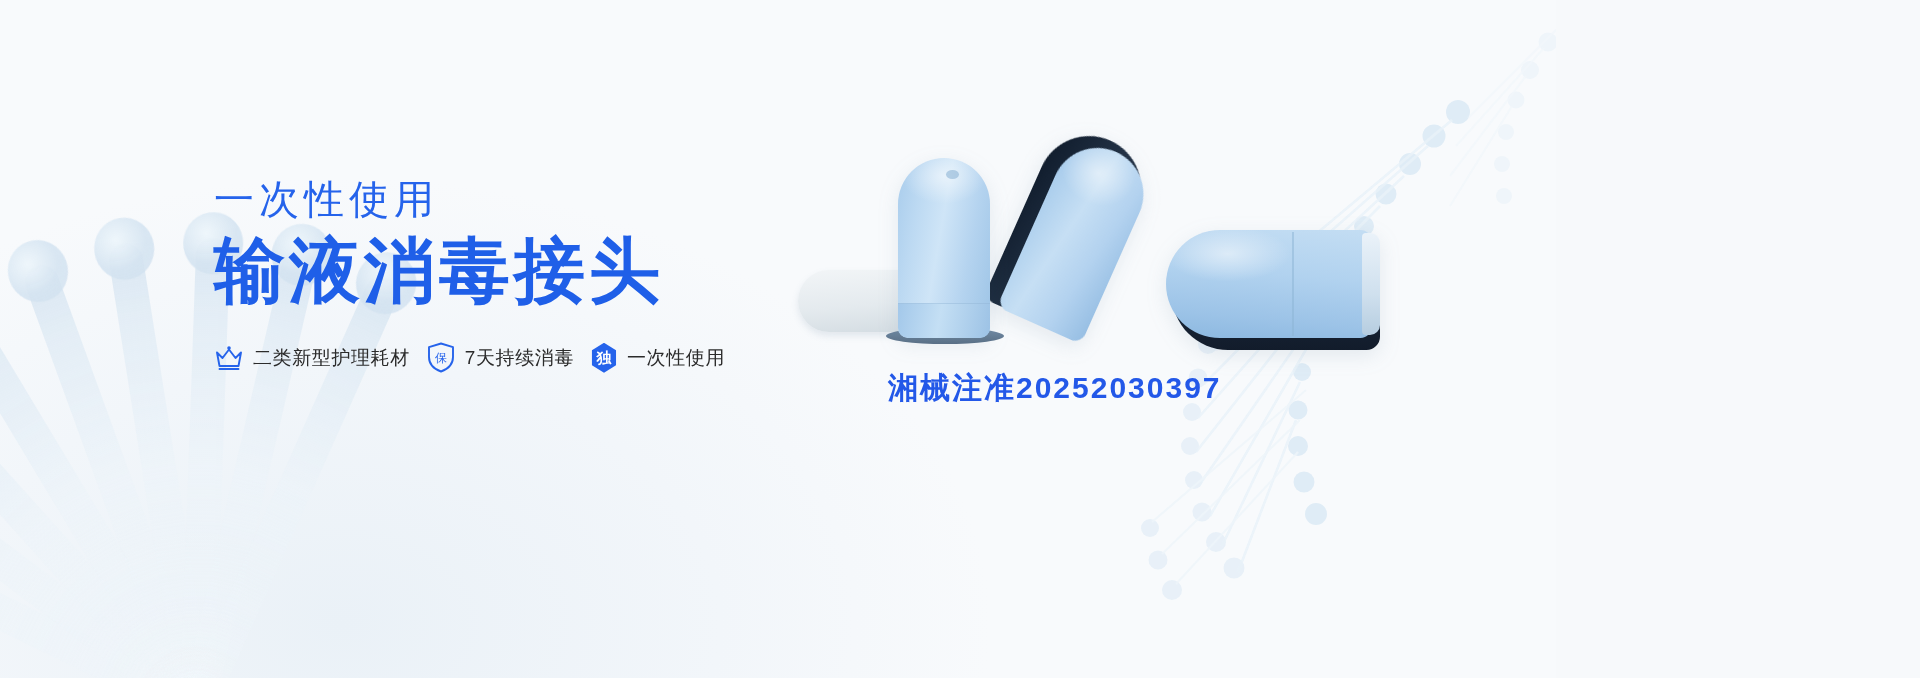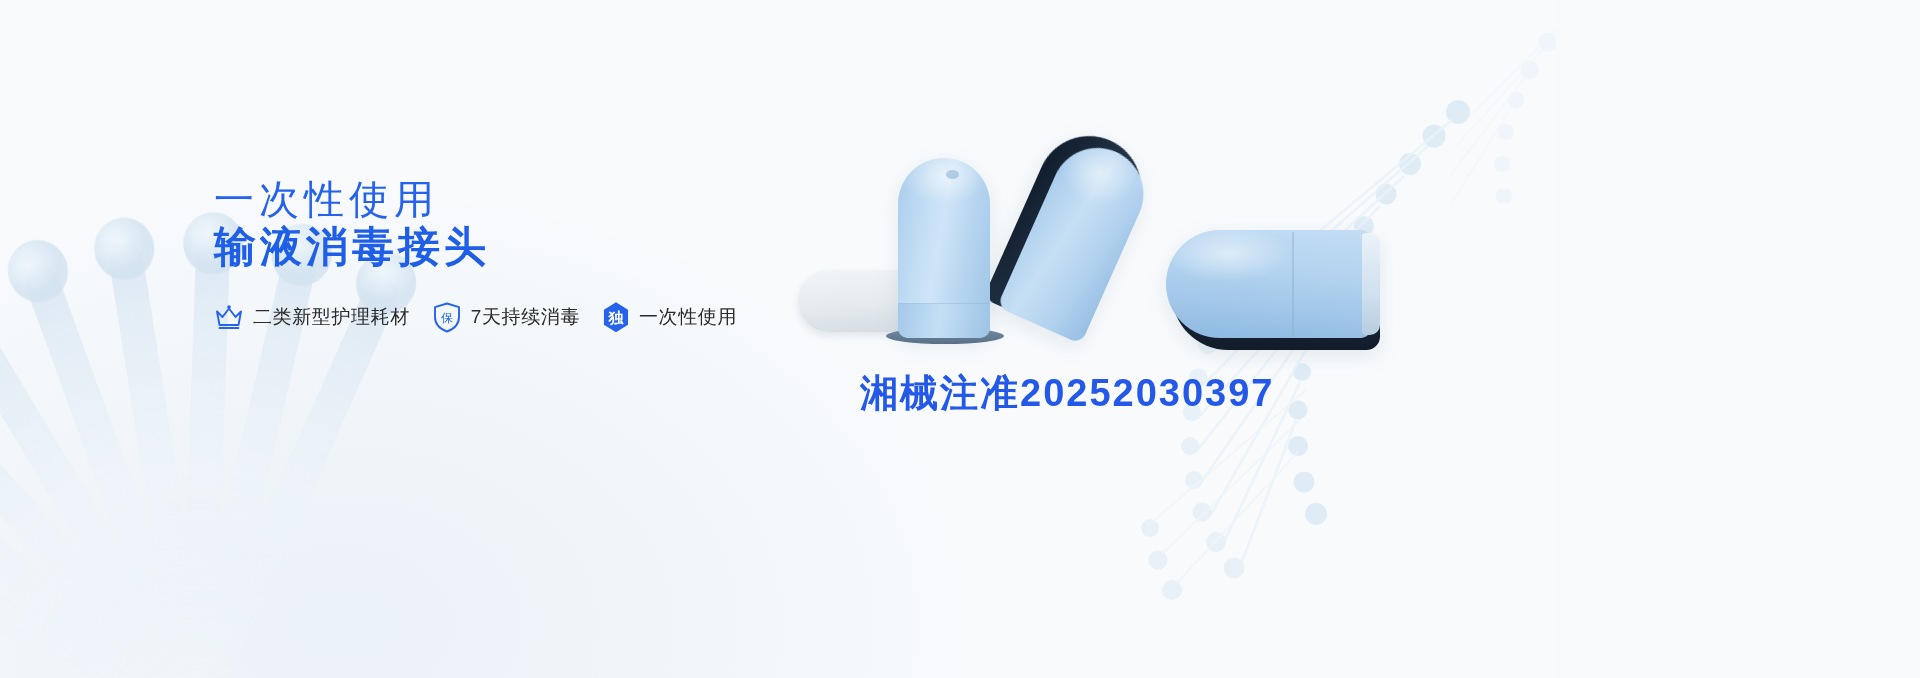--- a/index.html
+++ b/index.html
@@ -102,33 +102,34 @@
 
   .eyebrow {
     font-size: 40px;
     line-height: 1.18;
     letter-spacing: 5px;
     color: #2563eb;
     font-weight: 400;
   }
 
   .headline {
-    font-size: 42px;
+    margin-top: 8px;
+    font-size: 71px;
     line-height: 1.12;
     letter-spacing: 4px;
     color: #1f5fe8;
     font-weight: 700;
     white-space: nowrap;
   }
 
   .features {
     margin-top: 32px;
     display: flex;
     align-items: center;
-    gap: 22px;
+    gap: 16px;
   }
 
   .feature {
     display: flex;
     align-items: center;
     gap: 9px;
     white-space: nowrap;
   }
 
   .feature-label {
@@ -325,23 +326,23 @@
     top: 3px;
     width: 18px;
     height: 102px;
     border-radius: 4px 10px 10px 4px;
     background: linear-gradient(180deg, #eaf2f9 0%, #cfe0ee 60%, #b6cde0 100%);
   }
 
   
   .reg-number {
     position: absolute;
-    left: 860px;
+    left: 888px;
     top: 368px;
-    font-size: 38px;
+    font-size: 30px;
     font-weight: 700;
     letter-spacing: 2px;
     color: #2358e8;
     z-index: 7;
     white-space: nowrap;
   }
 </style>
 </head>
 <body>
 

